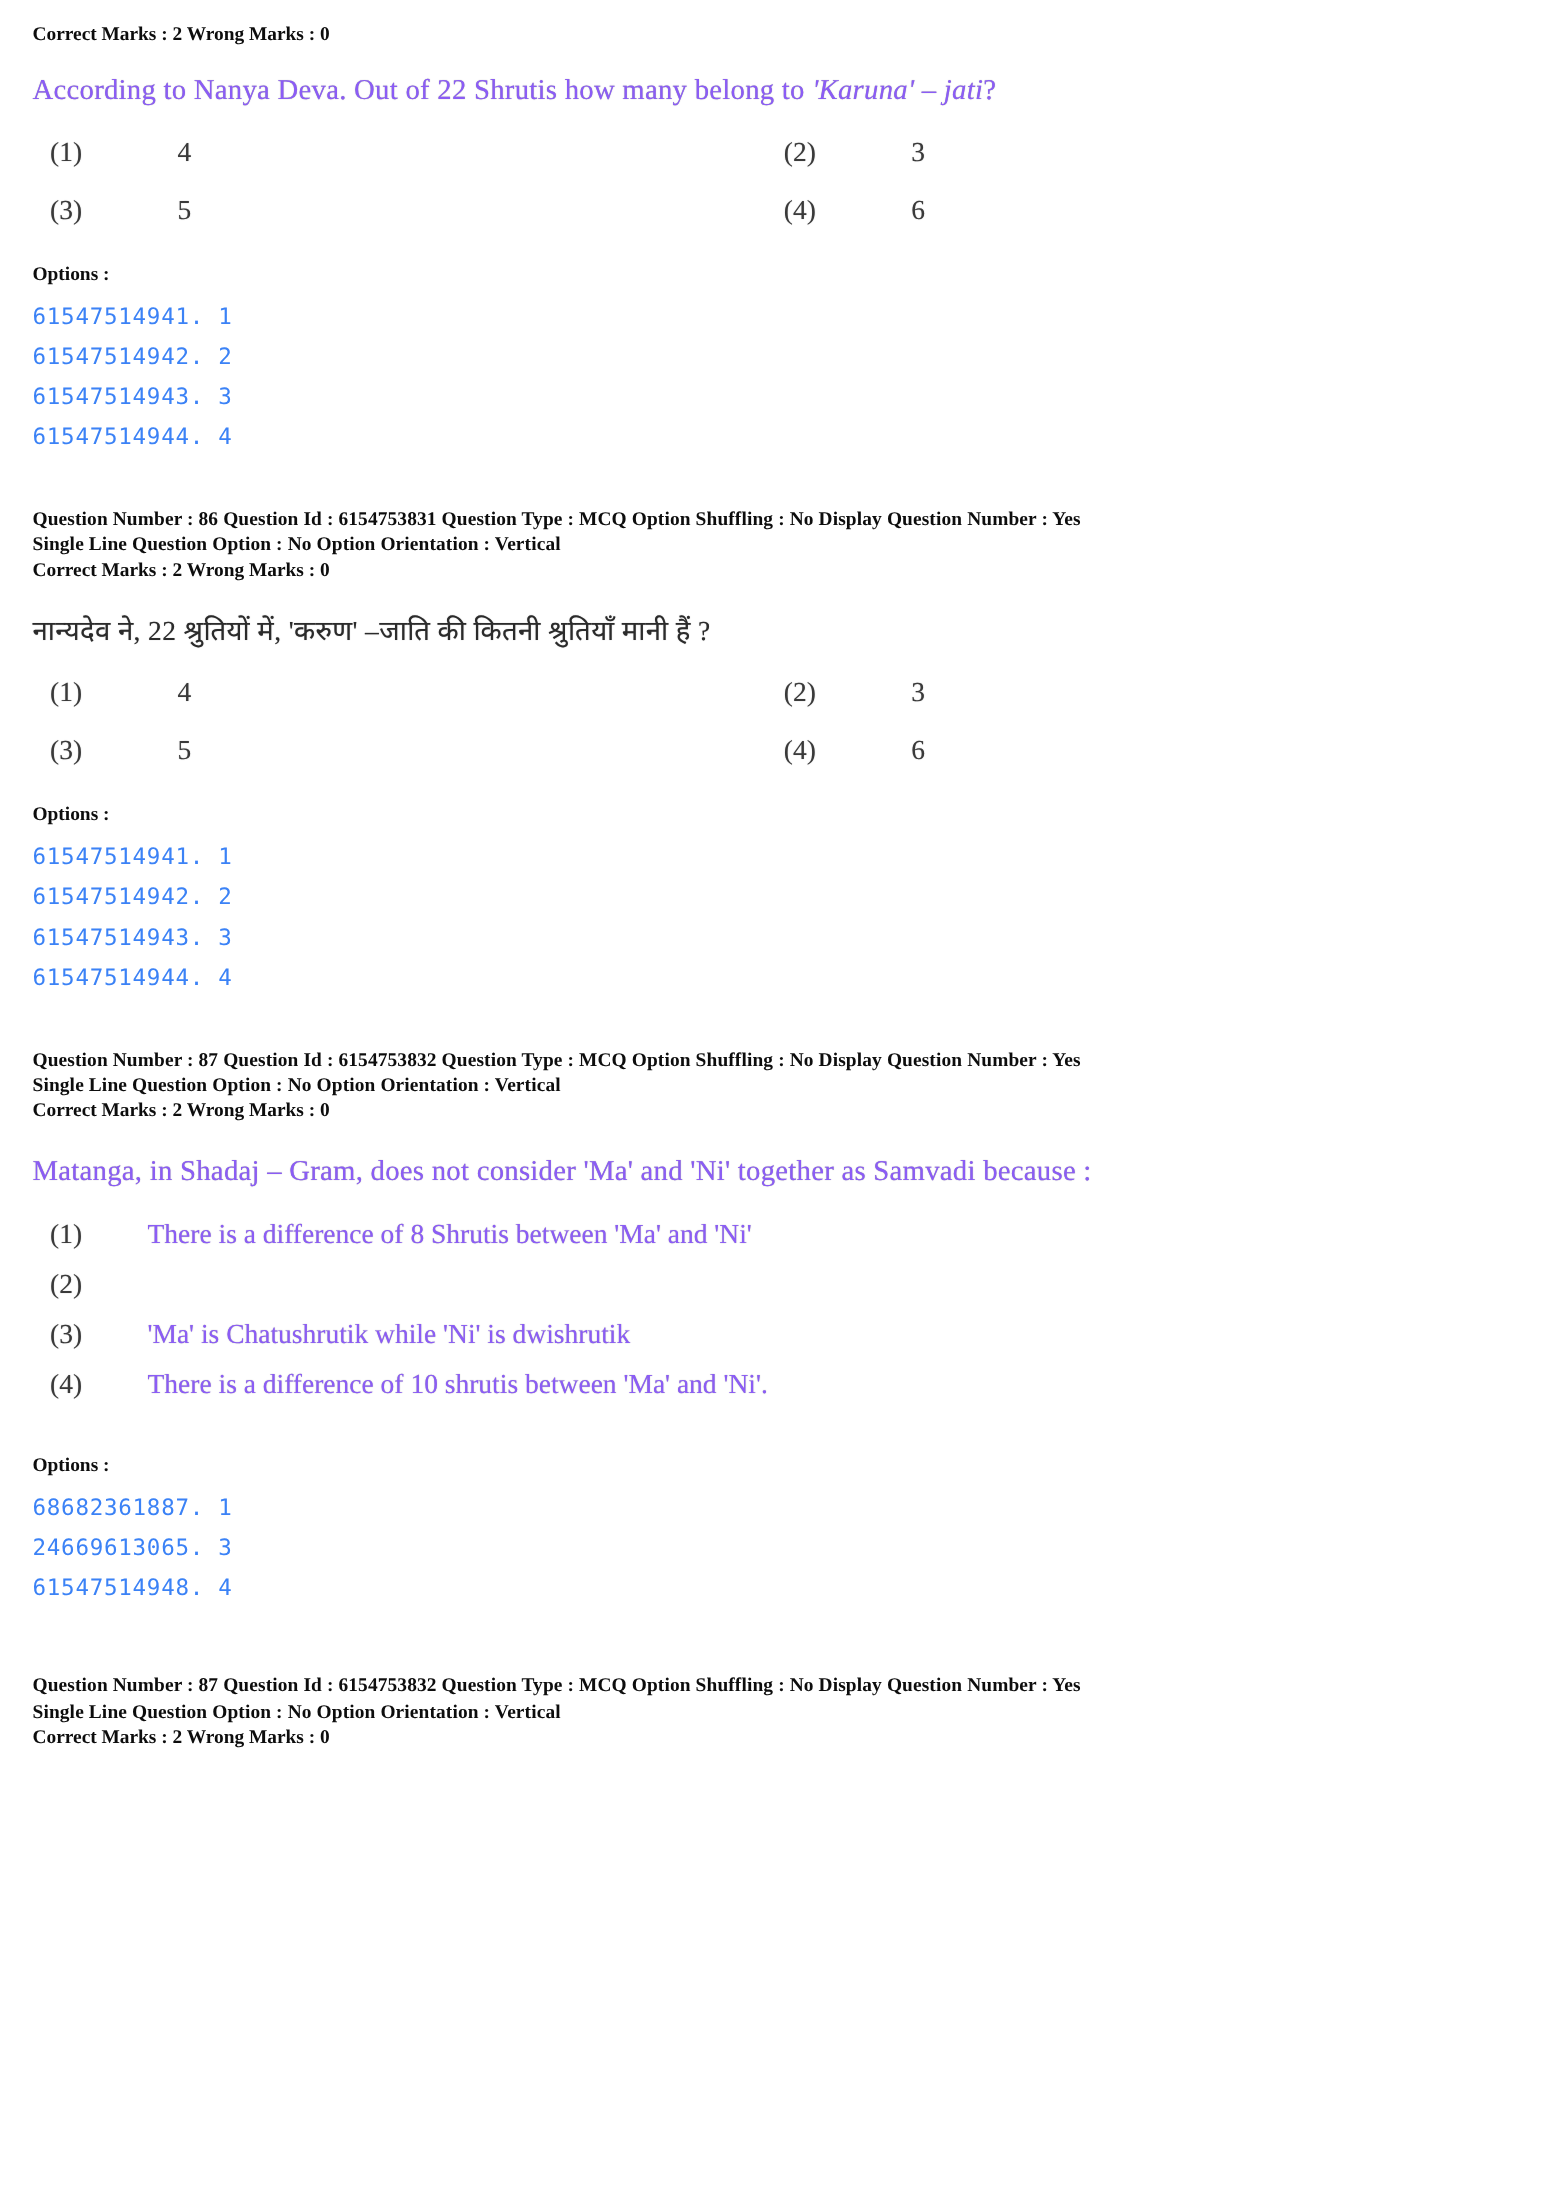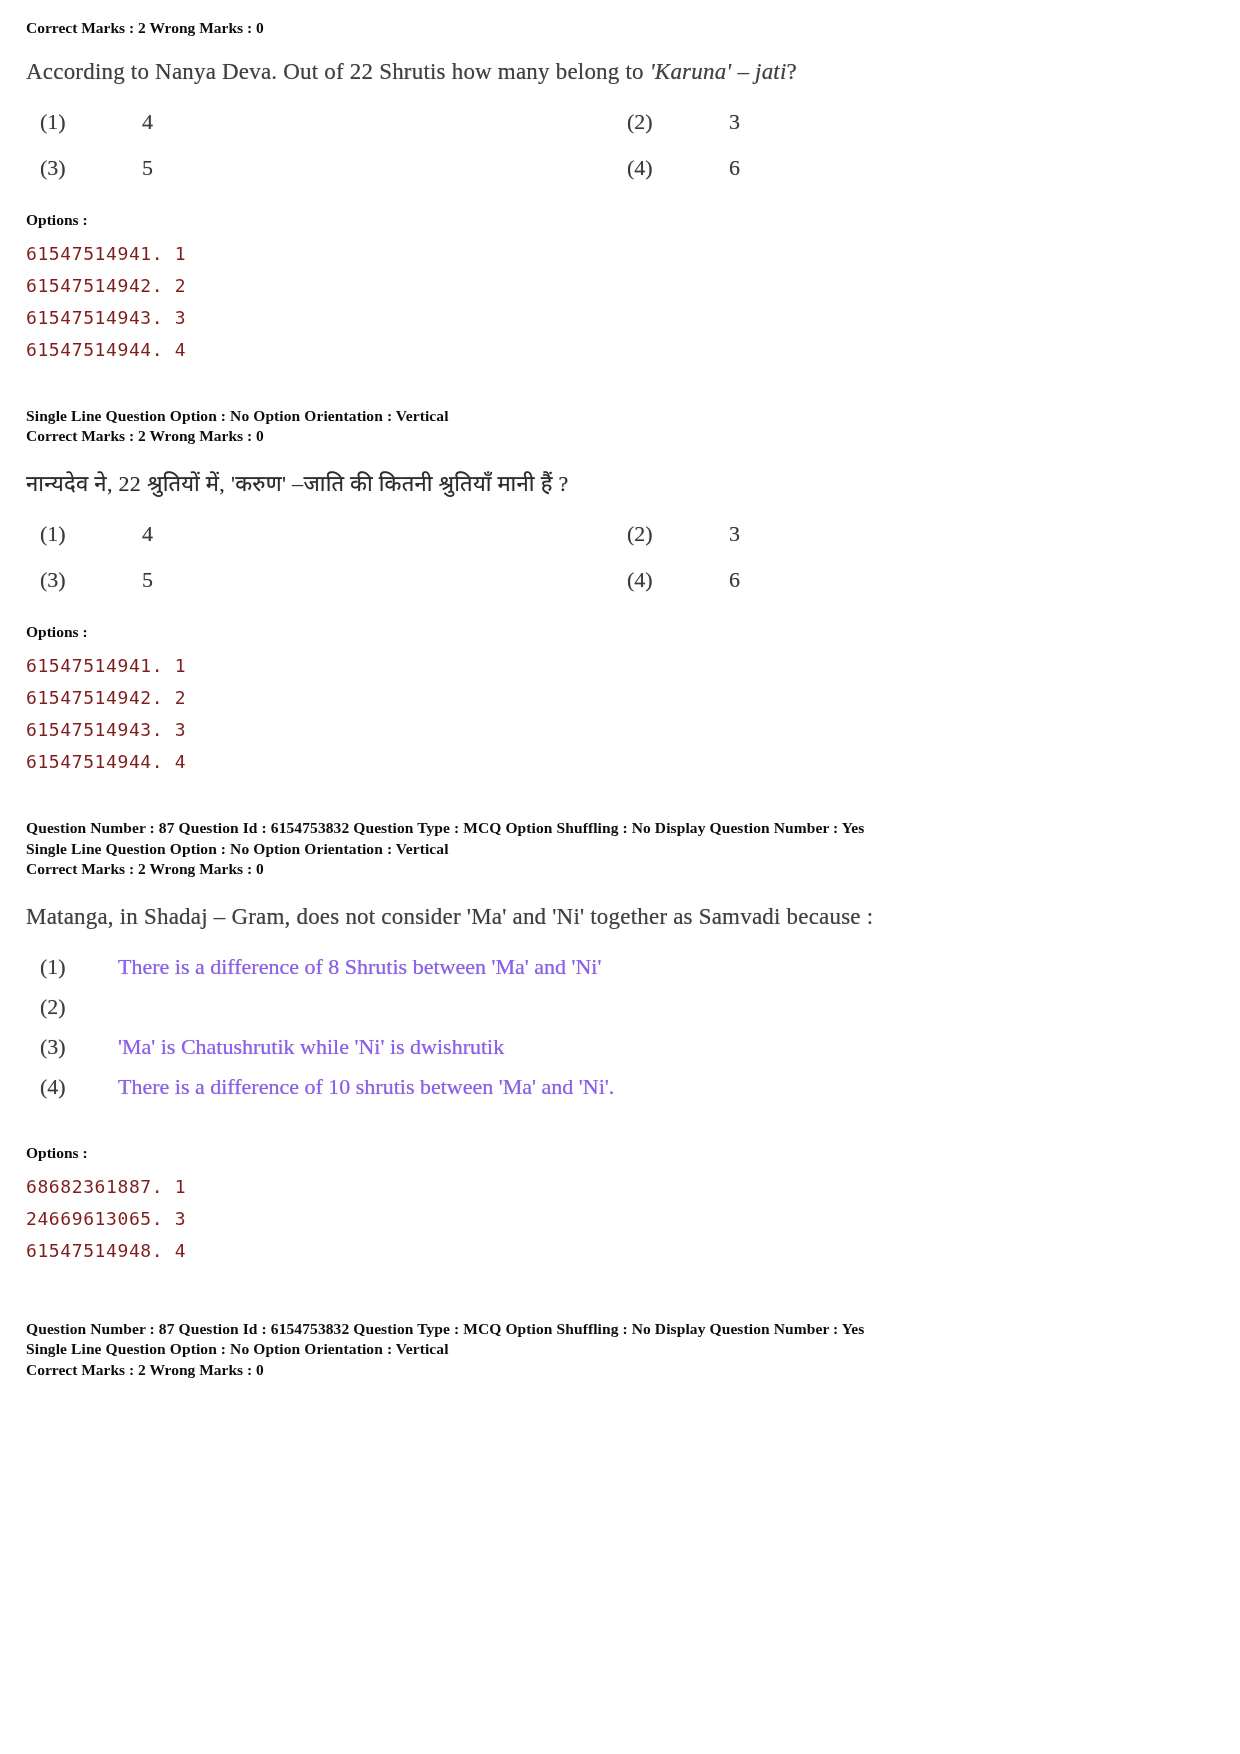--- a/index.html
+++ b/index.html
@@ -40,21 +40,21 @@
     font-size: 15.5px;
     line-height: 1.35;
     color: #0d0d0d;
   }
 
   
   .qtext {
     font-family: "Liberation Serif", "DejaVu Serif", serif;
     font-size: 23px;
     line-height: 1.3;
-    color: #404040;
+    color: #8b5cf6;
     letter-spacing: 0.2px;
     text-shadow: 0 0 0.7px rgba(60,60,60,0.55);
   }
   .qtext .ital { font-style: italic; }
 
   .hindi {
     font-family: "Liberation Serif", "DejaVu Serif", serif;
     font-size: 22px;
     line-height: 1.35;
     color: #2b2b2b;
@@ -110,21 +110,21 @@
     font-family: "Liberation Serif", "DejaVu Serif", serif;
     font-weight: bold;
     font-size: 15.5px;
     color: #0d0d0d;
     margin-bottom: 9px;
   }
   .opt-id {
     font-family: "DejaVu Sans Mono", "Liberation Mono", monospace;
     font-size: 18px;
     line-height: 1.78;
-    color: #7f1d1d;
+    color: #3b82f6;
     letter-spacing: 0.6px;
   }
   .sp-18 { height: 18px; }
   .sp-22 { height: 22px; }
   .sp-30 { height: 30px; }
   .sp-40 { height: 40px; }
   .sp-52 { height: 52px; }
 </style>
 </head>
 <body>
@@ -154,20 +154,21 @@
 
   <div class="options-head">Options :</div>
   <div class="opt-id">61547514941. 1</div>
   <div class="opt-id">61547514942. 2</div>
   <div class="opt-id">61547514943. 3</div>
   <div class="opt-id">61547514944. 4</div>
 
   <div class="sp-40"></div>
 
   <div class="meta-block">
+    <div class="meta-line">Question Number : 86  Question Id : 6154753831  Question Type : MCQ  Option Shuffling : No  Display Question Number : Yes</div>
     <div class="meta-line">Single Line Question Option : No  Option Orientation : Vertical</div>
   </div>
   <div class="marks-line">Correct Marks : 2  Wrong Marks : 0</div>
 
   <div class="sp-22"></div>
 
   <div class="hindi">नान्यदेव ने,  22  श्रुतियों में,  'करुण' –जाति की  कितनी  श्रुतियाँ मानी हैं ?</div>
 
   <div class="choices-grid">
     <div class="lbl">(1)</div>

